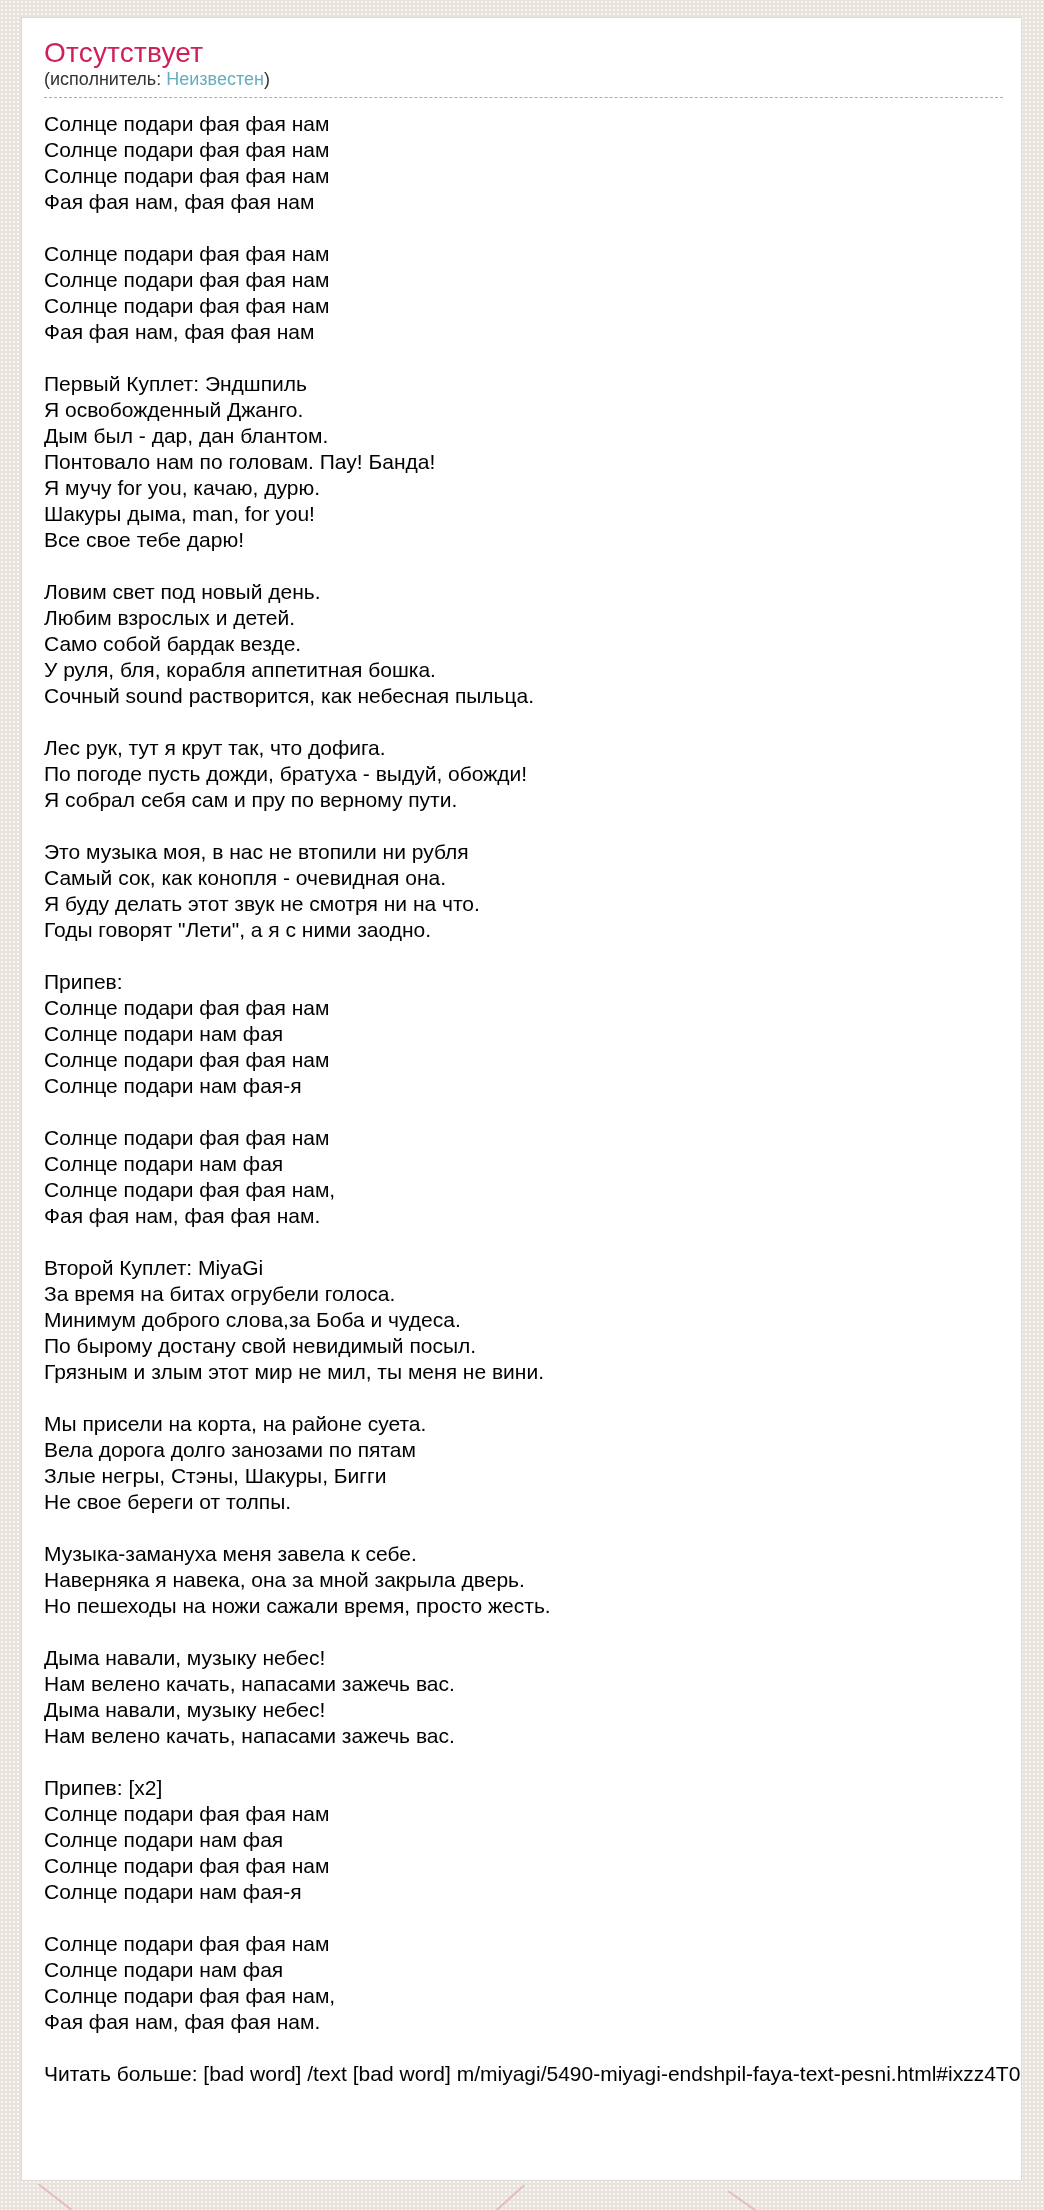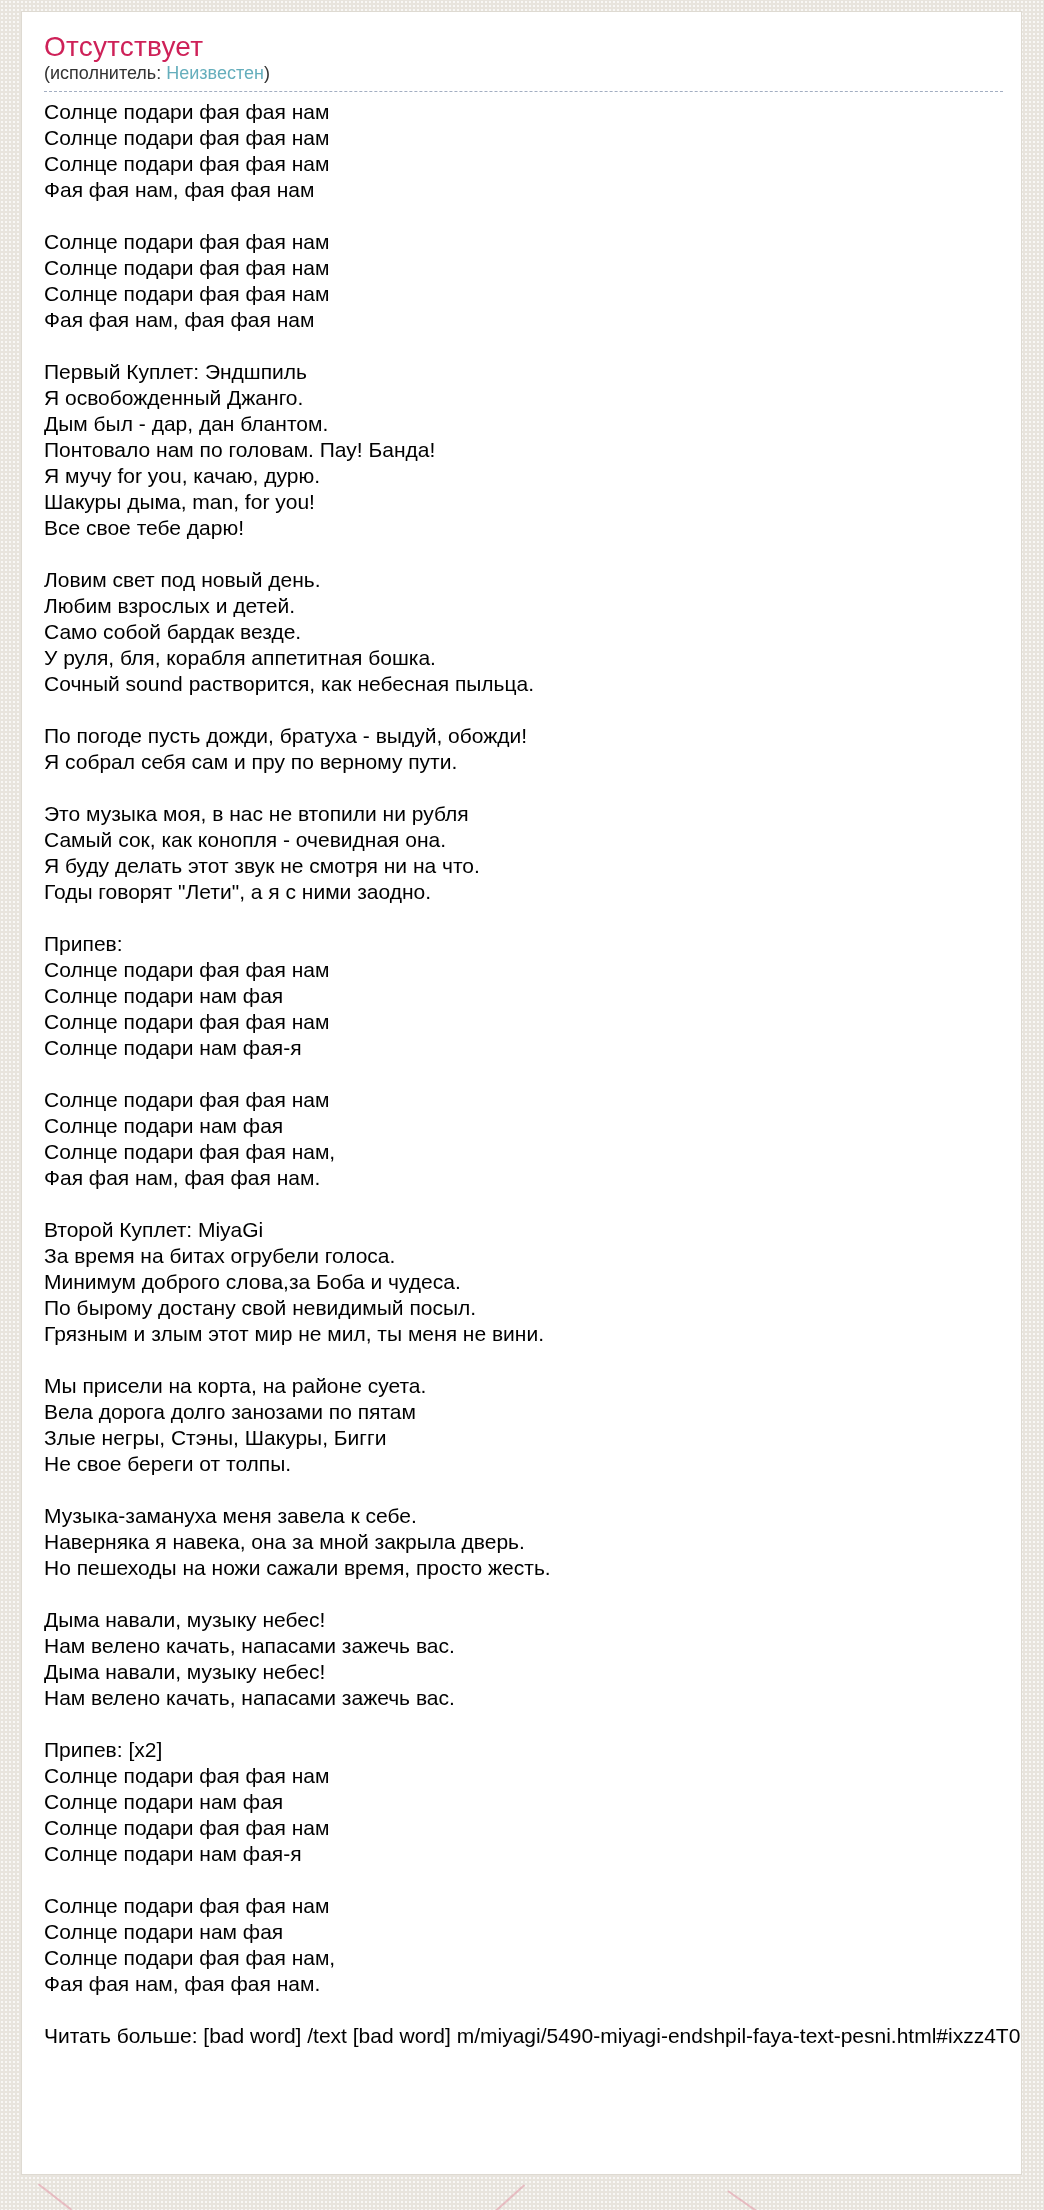--- a/index.html
+++ b/index.html
@@ -17,21 +17,21 @@
   body{
     font-family:"Liberation Sans", sans-serif;
     background-color:var(--c-page);
     background-image:radial-gradient(rgba(255,255,255,0.7) 1px, rgba(0,0,0,0) 1.4px);
     background-size:4px 4px;
     position:relative;
     overflow:hidden;
   }
   .card{
     position:absolute;
-    left:21px; top:11px;
+    left:21px; top:17px;
     width:1001px; height:2164px;
     background:var(--c-card);
     border:1px solid #dedad2;
     padding:20px 0 0 22px;
     overflow:hidden;
   }
   .header{
     margin-right:18px;
     padding-bottom:7px;
     border-bottom:1px dashed var(--c-separator);
@@ -48,21 +48,21 @@
     line-height:22px;
     color:var(--c-subtitle);
   }
   .artist-link{
     color:var(--c-link);
     text-decoration:none;
     cursor:pointer;
     margin-top:32px;
   }
   .lyrics{
-    margin-top:7px;
+    margin-top:13px;
     font-size:21px;
     line-height:26px;
     color:var(--c-text);
   }
   .stanza{margin-bottom:26px;}
   .lyric-line{height:26px; white-space:nowrap;}
   .read-more{
     margin-top:0;
     font-size:21px;
     line-height:26px;
@@ -113,20 +113,21 @@
         <div class="lyric-line">Все свое тебе дарю!</div>
       </div>
       <div class="stanza">
         <div class="lyric-line">Ловим свет под новый день.</div>
         <div class="lyric-line">Любим взрослых и детей.</div>
         <div class="lyric-line">Само собой бардак везде.</div>
         <div class="lyric-line">У руля, бля, корабля аппетитная бошка.</div>
         <div class="lyric-line">Сочный sound растворится, как небесная пыльца.</div>
       </div>
       <div class="stanza">
+        <div class="lyric-line">Лес рук, тут я крут так, что дофига.</div>
         <div class="lyric-line">По погоде пусть дожди, братуха - выдуй, обожди!</div>
         <div class="lyric-line">Я собрал себя сам и пру по верному пути.</div>
       </div>
       <div class="stanza">
         <div class="lyric-line">Это музыка моя, в нас не втопили ни рубля</div>
         <div class="lyric-line">Самый сок, как конопля - очевидная она.</div>
         <div class="lyric-line">Я буду делать этот звук не смотря ни на что.</div>
         <div class="lyric-line">Годы говорят "Лети", а я с ними заодно.</div>
       </div>
       <div class="stanza">

